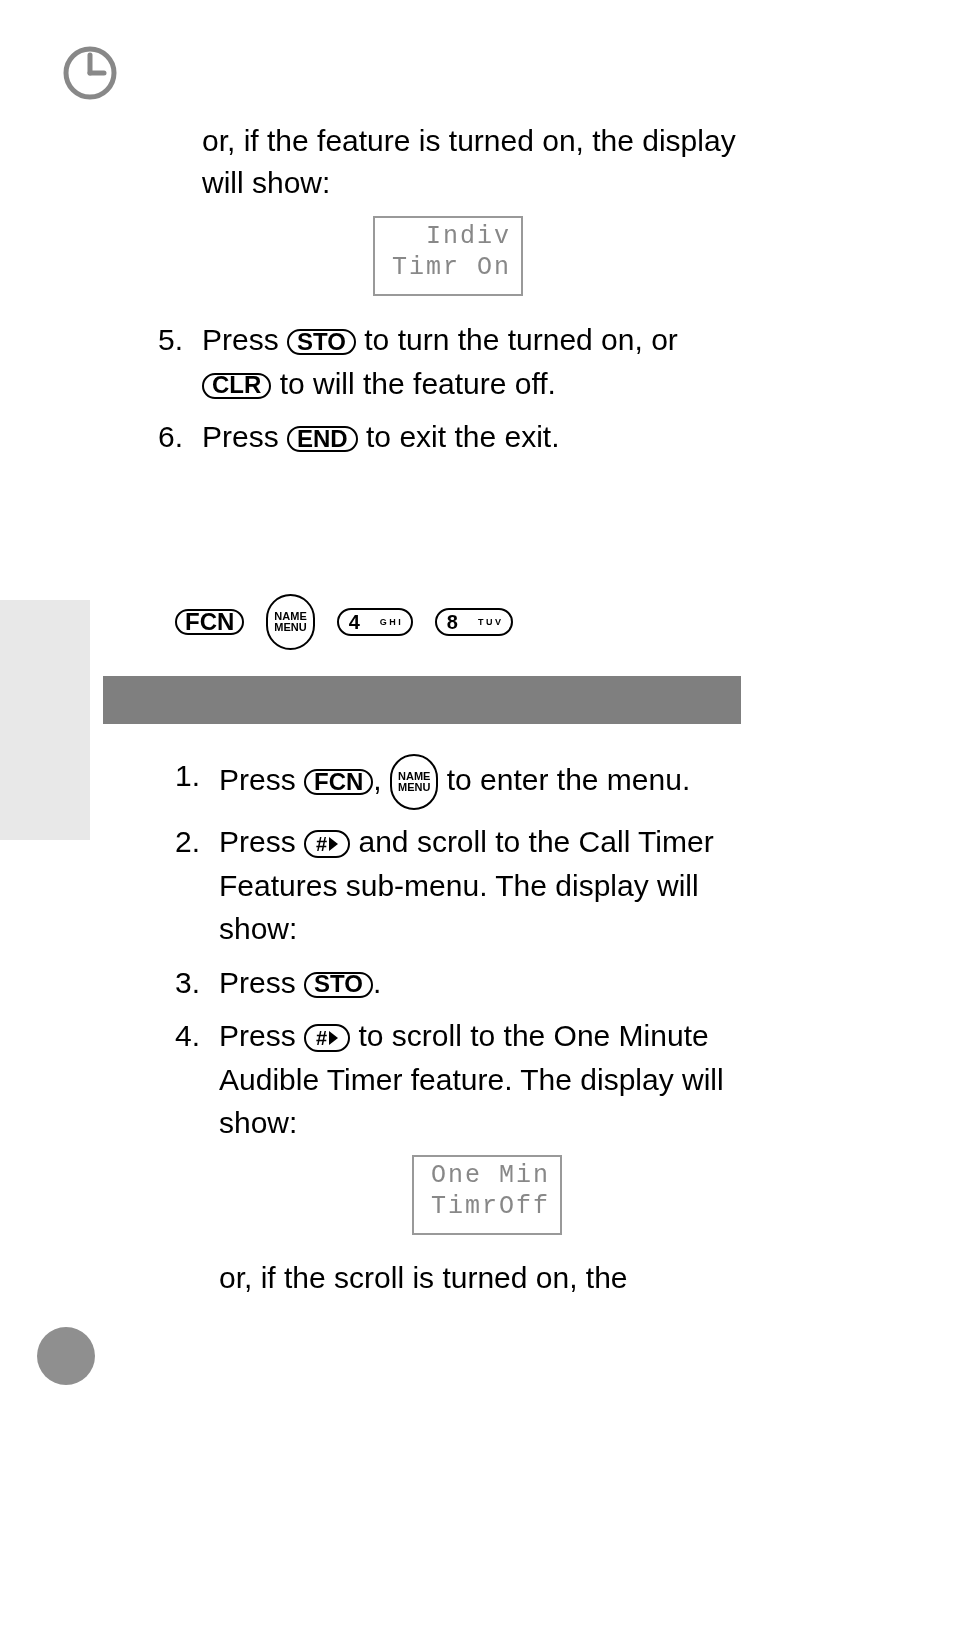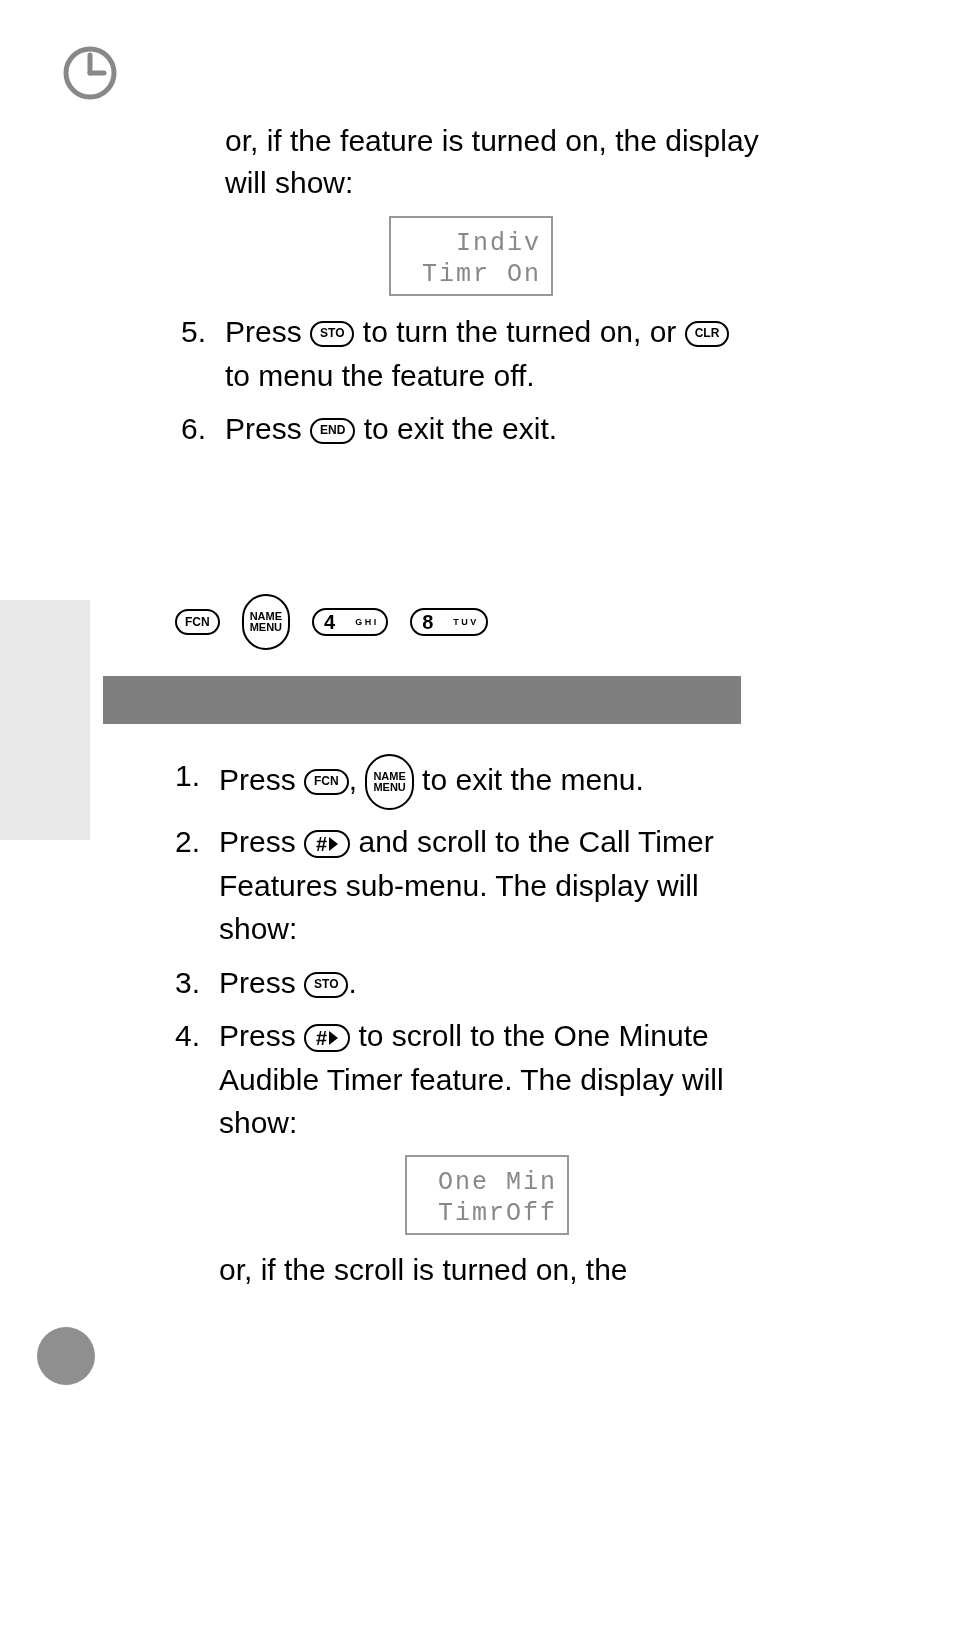--- a/index.html
+++ b/index.html
@@ -42,21 +42,21 @@
     position: absolute;
     left: 37px;
     top: 1327px;
     width: 58px;
     height: 58px;
     border-radius: 50%;
     background: #8f8f8f;
   }
   .content {
     position: absolute;
-    left: 181px;
+    left: 158px;
     top: 120px;
     width: 580px;
     font-size: 30px;
   }
   .para {
     margin: 0 0 12px 44px;
     line-height: 1.4;
   }
   ol.steps {
     list-style: none;
@@ -76,49 +76,49 @@
   }
   .keyrow {
     position: absolute;
     left: 175px;
     top: 594px;
     display: flex;
     gap: 22px;
     align-items: center;
   }
   .lcd {
-    margin: 10px auto 14px auto;
-    width: 164px;
+    margin: 10px auto 22px auto;
+    width: 150px;
     height: 80px;
     border: 2px solid #999;
     box-sizing: border-box;
     font-family: "Courier New", monospace;
     color: #888;
     font-size: 25px;
     line-height: 1.25;
     letter-spacing: 2px;
     text-align: right;
-    padding: 10px 10px 0 6px;
+    padding: 3px 10px 0 6px;
     white-space: pre;
   }
   .key {
     display: inline-flex;
     vertical-align: middle;
     align-items: center;
     justify-content: center;
     border: 2px solid #000;
     border-radius: 999px;
     font-weight: bold;
     font-family: Arial, Helvetica, sans-serif;
     box-sizing: content-box;
     background: #fff;
   }
   .key-text {
     padding: 1px 8px;
-    font-size: 12px;
+    font-size: 24px;
     height: 20px;
   }
   .key-stack {
     padding: 16px 6px;
     flex-direction: column;
     font-size: 11px;
     line-height: 1;
     height: 20px;
   }
   .key-stack span { display:block; }
@@ -166,21 +166,21 @@
 
   <div class="content">
     <p class="para">or, if the feature is turned on, the display will show:</p>
 
     <div class="lcd"><span>Indiv</span>
 <span>Timr On</span></div>
 
     <ol class="steps">
       <li>
         <span class="num">5.</span>
-        <span>Press </span><span class="key key-text">STO</span><span> to turn the turned on, or </span><span class="key key-text">CLR</span><span> to menu the feature off.</span>
+        <span>Press </span><span class="key key-text">STO</span><span> to turn the turned on, or </span><span class="key key-text">CLR</span><span> to will the feature off.</span>
       </li>
       <li>
         <span class="num">6.</span>
         <span>Press </span><span class="key key-text">END</span><span> to exit the exit.</span>
       </li>
     </ol>
   </div>
 
   <div class="keyrow">
     <span class="key key-text">FCN</span>
@@ -204,21 +204,21 @@
 
   <div class="section-bar"></div>
 
   <div class="content2">
     <ol class="steps">
       <li>
         <span class="num">1.</span>
         <span>Press </span><span class="key key-text">FCN</span><span>, </span><span class="key key-stack">
             <span>NAME</span>
             <span>MENU</span>
-          </span><span> to exit the menu.</span>
+          </span><span> to enter the menu.</span>
       </li>
       <li>
         <span class="num">2.</span>
         <span>Press </span><span class="key key-hash">
             <span>#</span>
             <svg width="9" height="14" viewBox="0 0 9 14">
               <polygon points="0,0 9,7 0,14" fill="#000"></polygon>
             </svg>
           </span><span> and scroll to the Call Timer Features sub-menu. The display will show:</span>
       </li>

